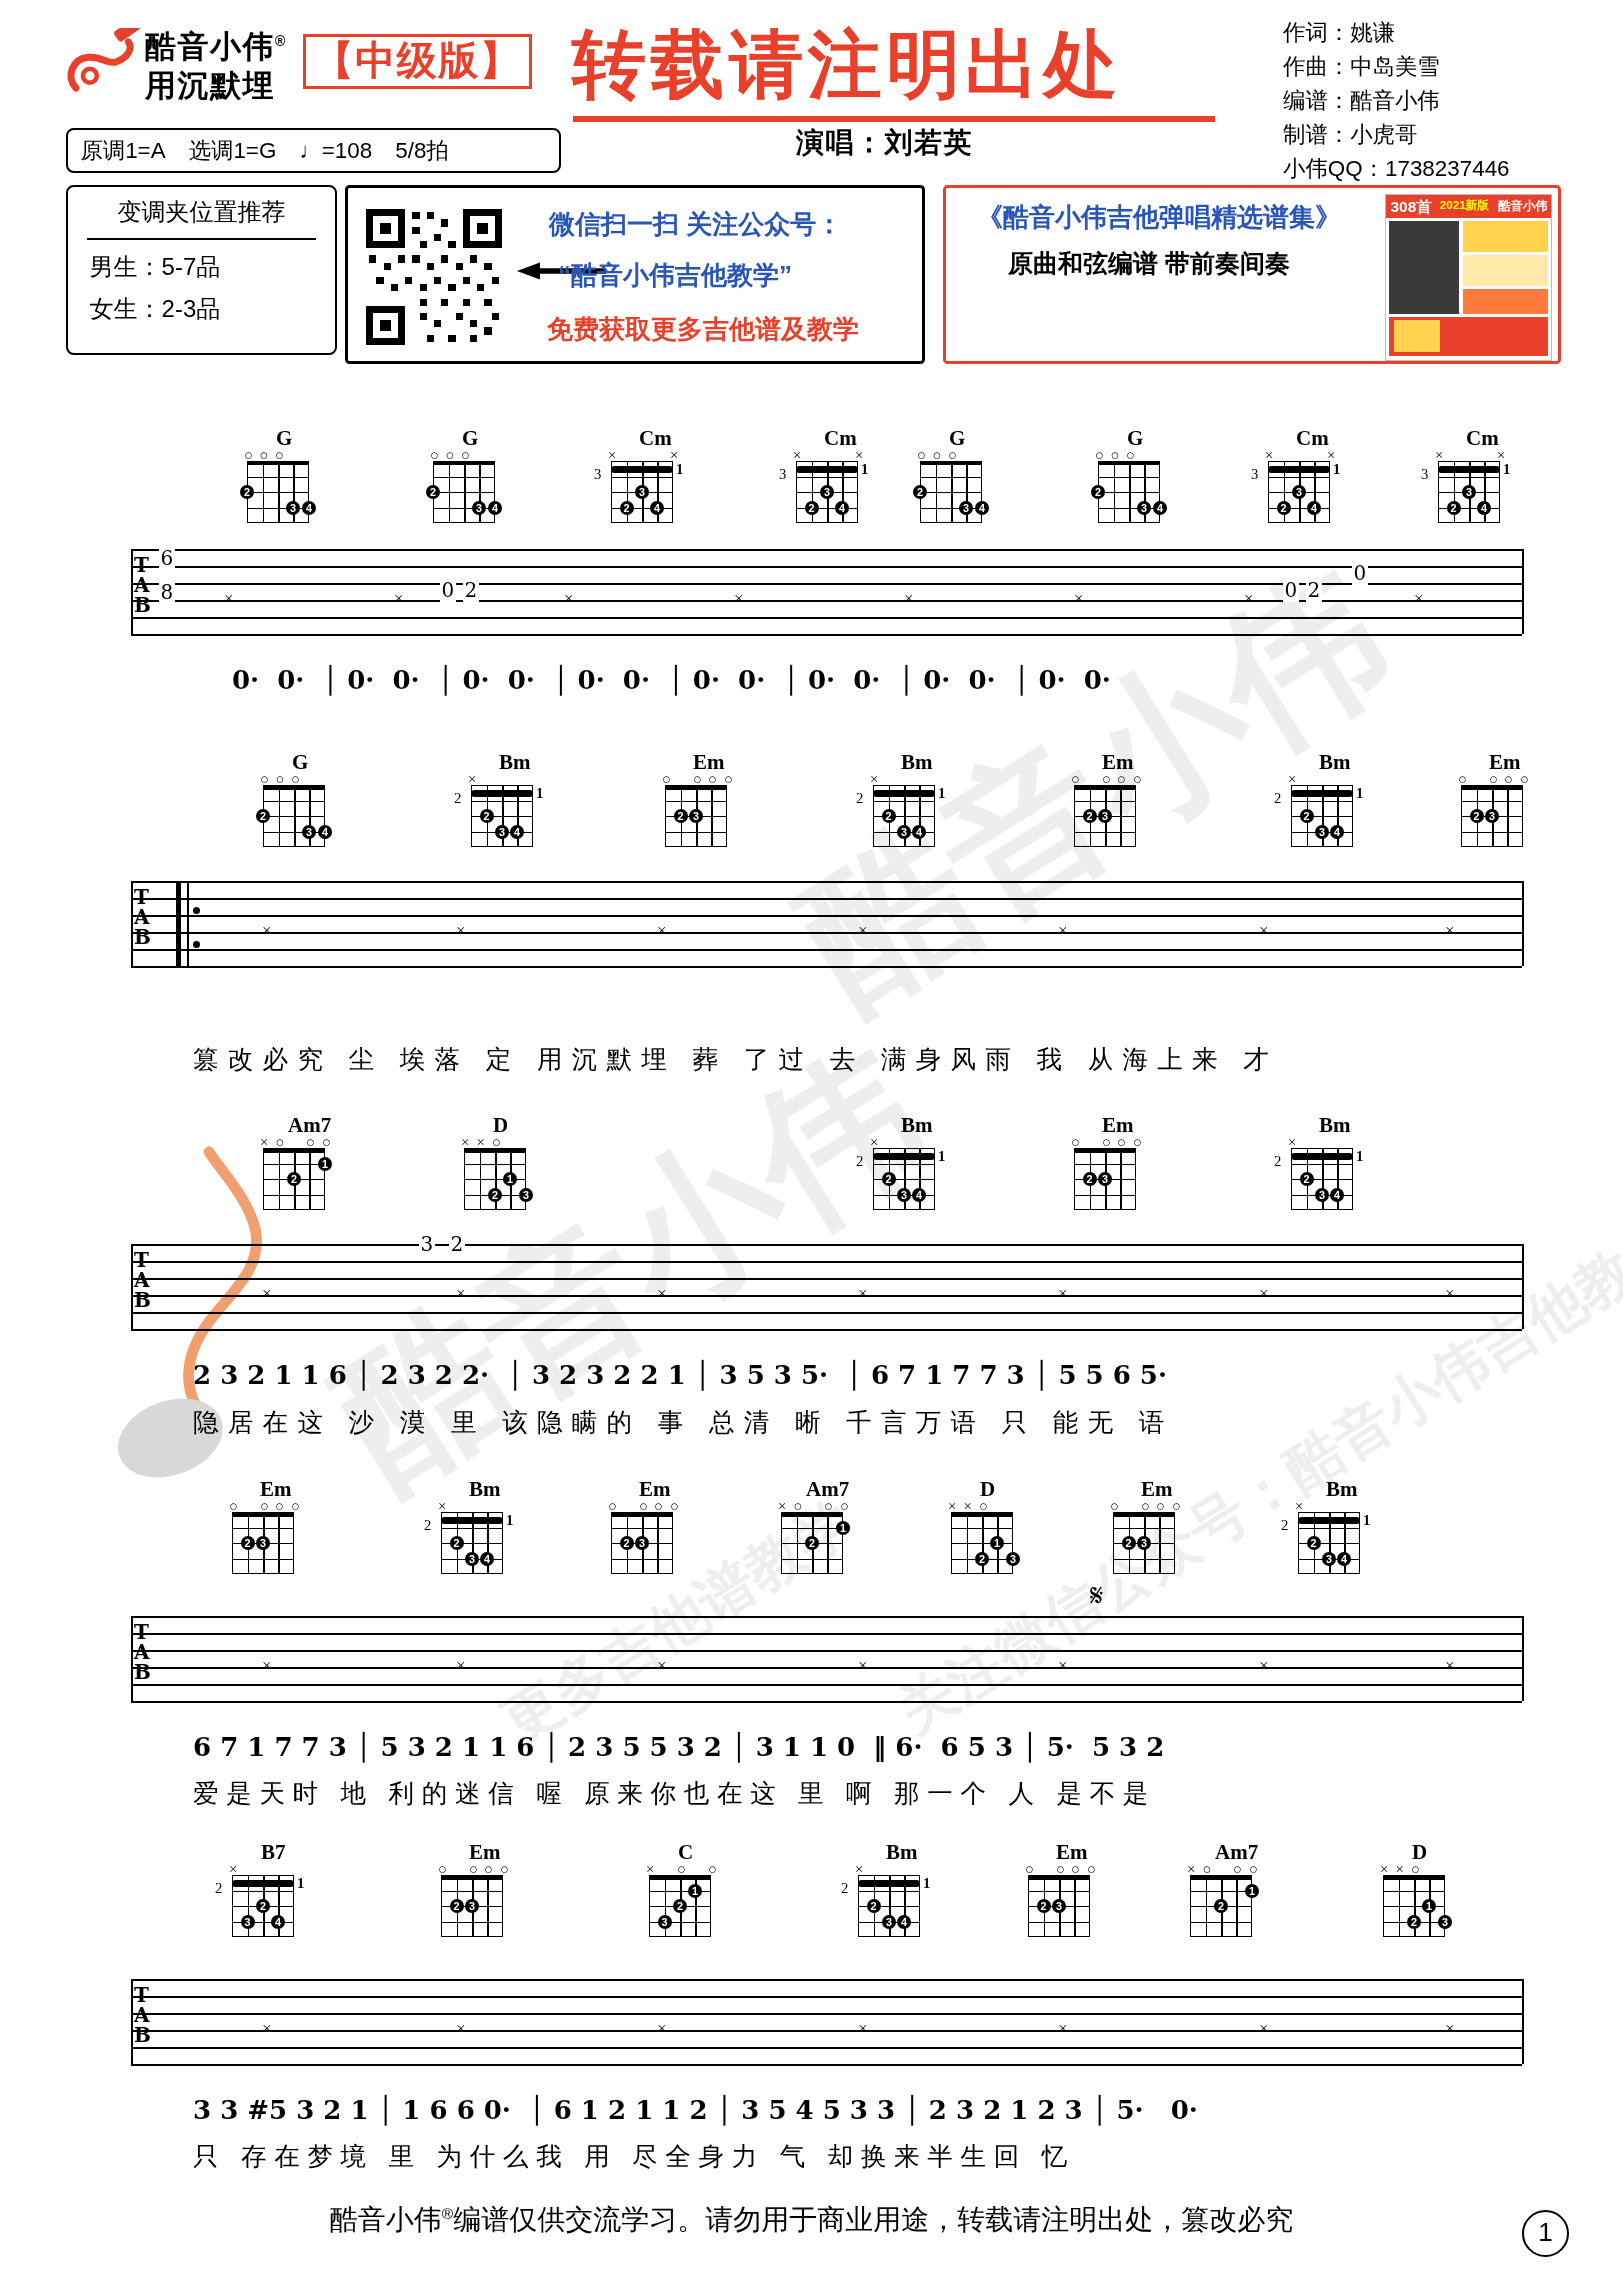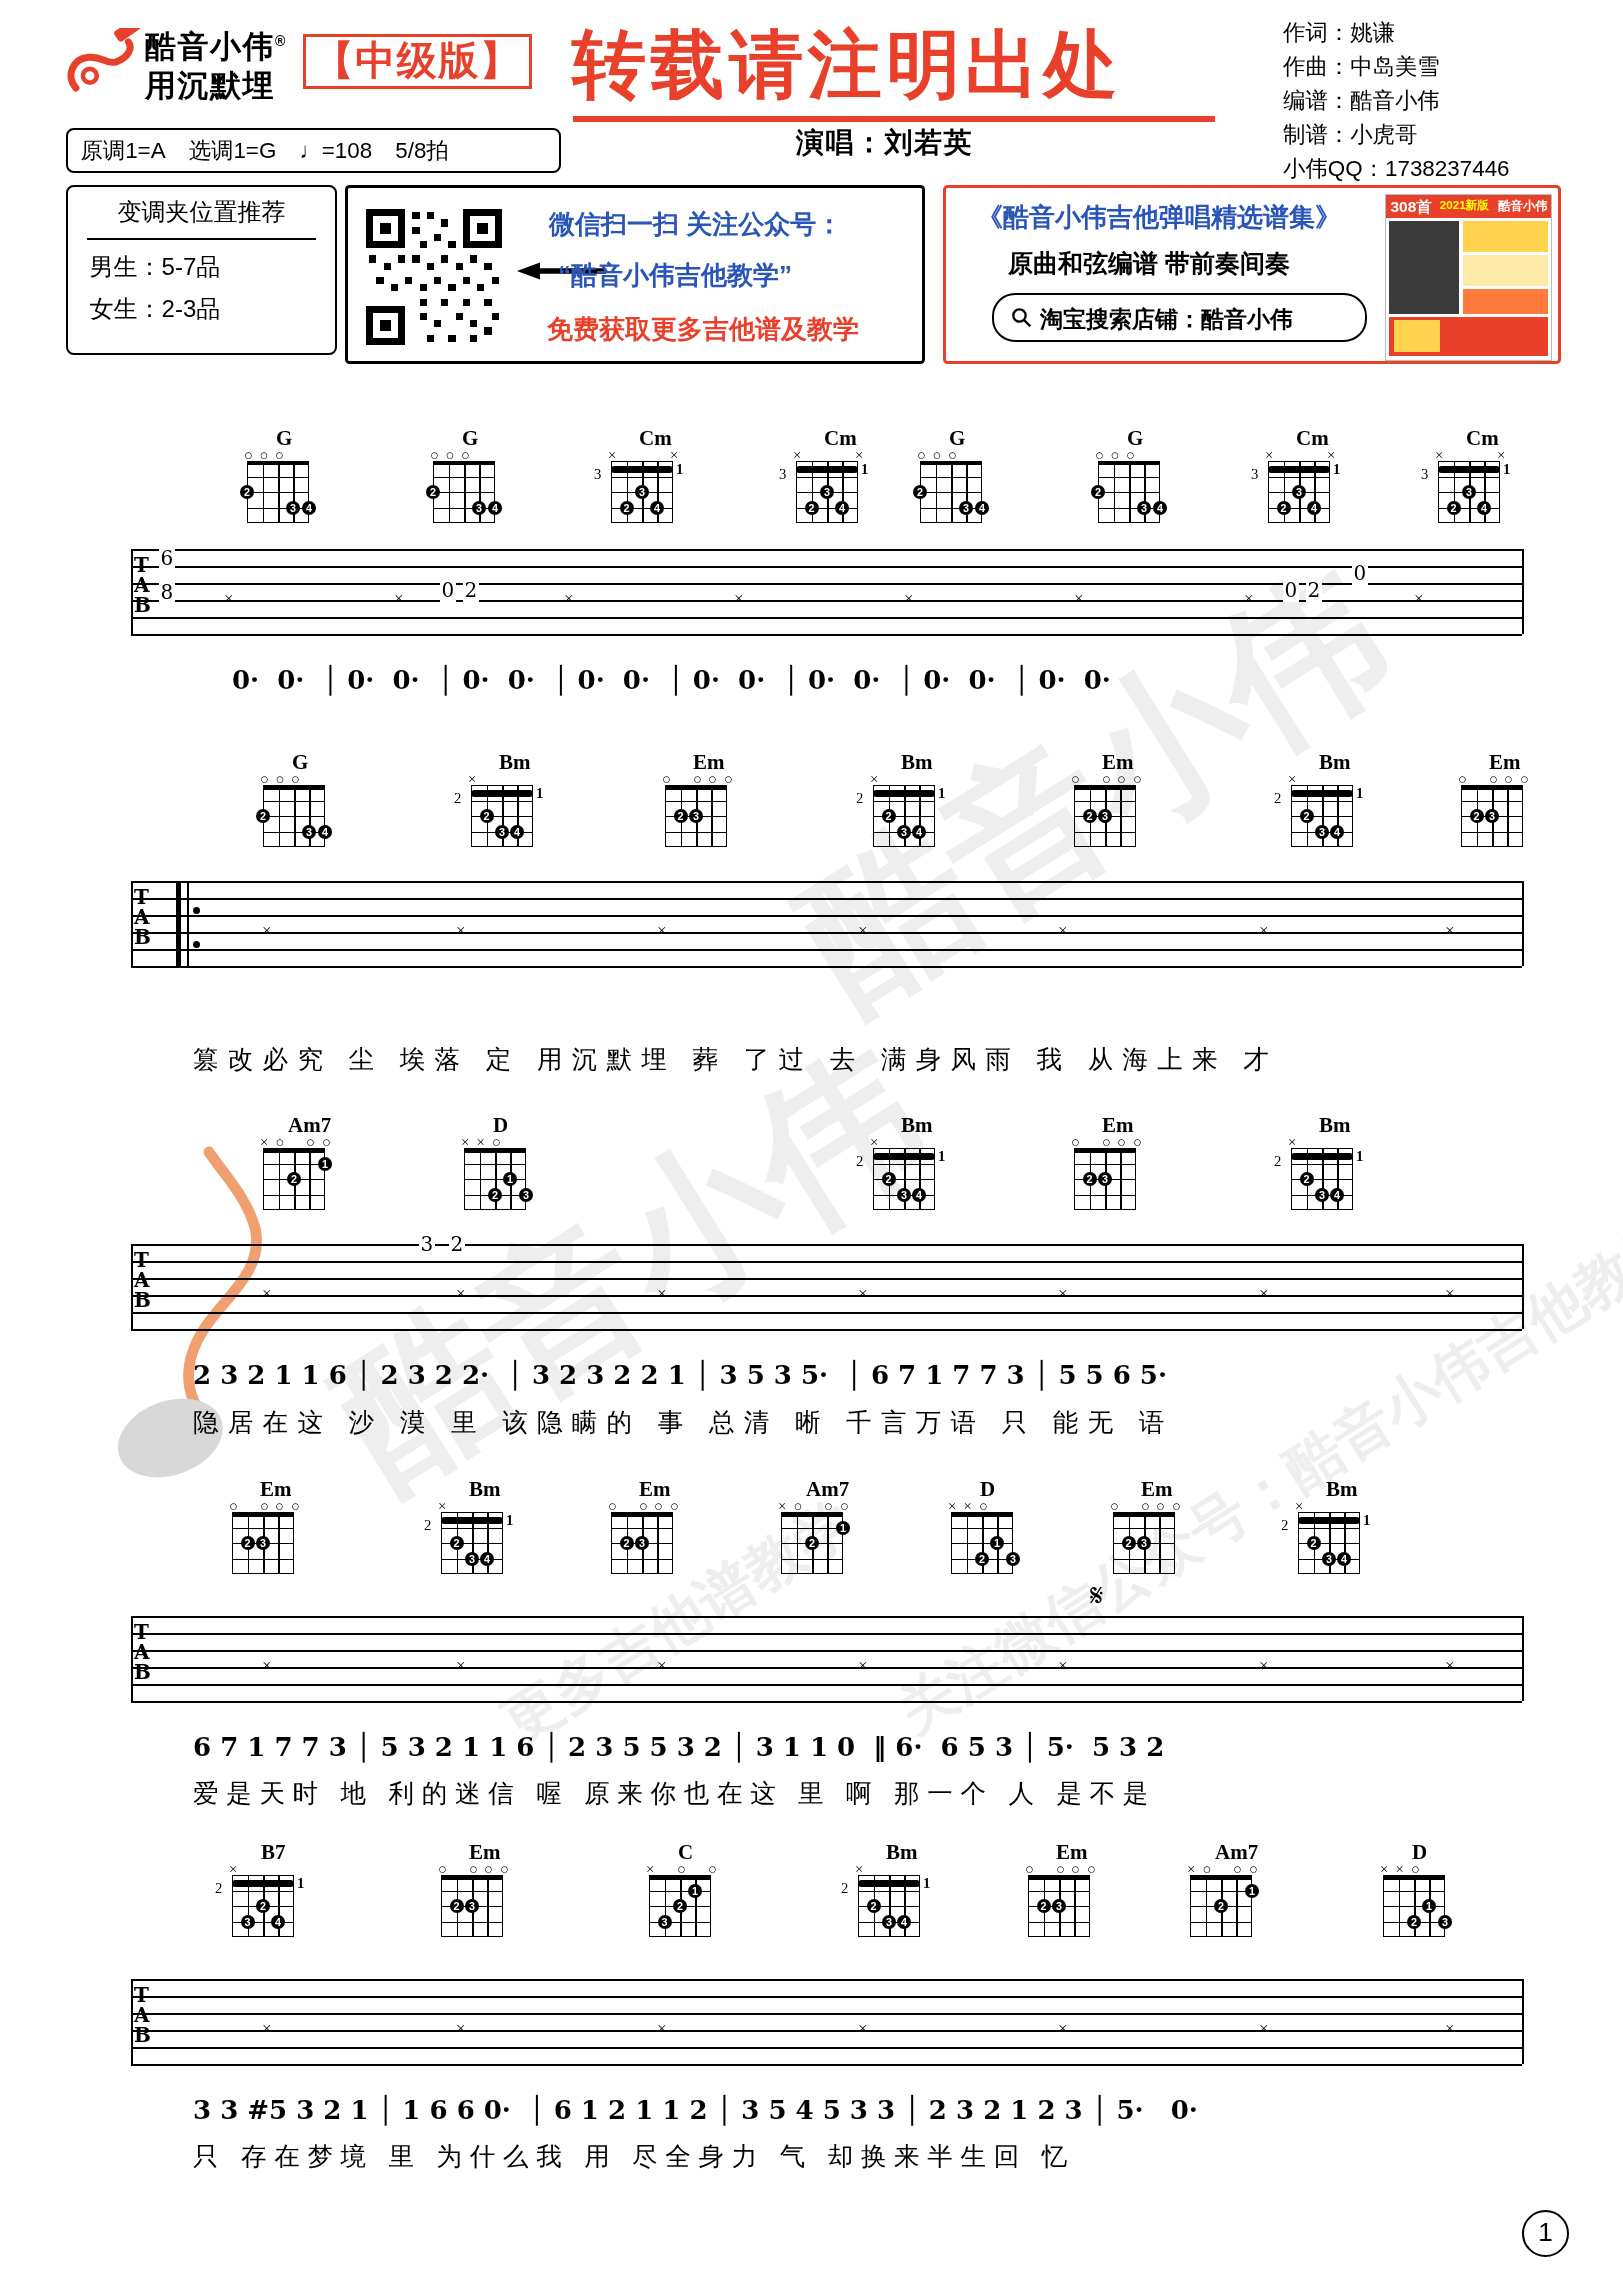--- a/index.html
+++ b/index.html
@@ -229,27 +229,20 @@
       <path d="M2 13 L32 2 L32 24 Z" fill="#000"></path>
     </svg>
     <div class="l1">微信扫一扫 关注公众号：</div>
     <div class="l2">“酷音小伟吉他教学”</div>
     <div class="l3">免费获取更多吉他谱及教学</div>
   </div>
 
   <div class="box bookbox">
     <div class="b1">《酷音小伟吉他弹唱精选谱集》</div>
     <div class="b2">原曲和弦编谱  带前奏间奏</div>
-    <div class="pill">
-      <svg class="mag" width="21.6" height="21.6" viewBox="0 0 28 28">
-        <circle cx="11" cy="11" r="8" stroke="#000" stroke-width="3" fill="none"></circle>
-        <path d="M17 17 L25 25" stroke="#000" stroke-width="3"></path>
-      </svg>
-      <span>淘宝搜索店铺：酷音小伟</span>
-    </div>
     <div class="bookcover">
       <div style="position:absolute;left:0;top:0;width:100%;height:23px;background:#e8402a;"></div>
       <div style="position:absolute;left:4.6px;top:1.5px;font-size:15.5px;color:#fff;font-weight:bold;">308首</div>
       <div style="position:absolute;left:54px;top:3.1px;font-size:11.6px;color:#ff0;font-weight:bold;">2021新版</div>
       <div style="position:absolute;right:3.1px;top:3.1px;font-size:12.4px;color:#fff;font-weight:bold;">酷音小伟</div>
       <div style="position:absolute;left:3.1px;top:26px;width:70px;height:93px;background:#3a3a3a;"></div>
       <div style="position:absolute;left:77px;top:26px;width:85px;height:31px;background:#ffd34d;"></div>
       <div style="position:absolute;left:77px;top:60px;width:85px;height:31px;background:#ffe9a8;"></div>
       <div style="position:absolute;left:77px;top:94px;width:85px;height:25px;background:#ff7a3d;"></div>
       <div style="position:absolute;left:3.1px;top:122px;width:159px;height:39px;background:#e8402a;"></div>
@@ -1001,16 +994,19 @@
         <div class="x-mark" style="left:727px;top:40px;">×</div>
       <div class="x-mark" style="left:927px;top:40px;">×</div>
         <div class="x-mark" style="left:1128px;top:40px;">×</div>
       <div class="x-mark" style="left:1314px;top:40px;">×</div>
     </div>
 
     <div class="num-row" style="left:193px;top:240px;white-space:pre;">3 3 #5 3 2 1 │ 1 6 6 0·  │ 6 1 2 1 1 2 │ 3 5 4 5 3 3 │ 2 3 2 1 2 3 │ 5·   0·</div>
     <div class="lyric-row" style="left:193px;top:284px;letter-spacing:7.7px;">只 存在梦境 里 为什么我 用 尽全身力 气 却换来半生回 忆</div>
   </div>
 
+  <div class="footer">
+    <span>酷音小伟</span><sup>®</sup><span>编谱仅供交流学习。请勿用于商业用途，转载请注明出处，篡改必究</span>
+  </div>
   <div class="pageno">1</div>
 
 </div>
 
 
 </body></html>

